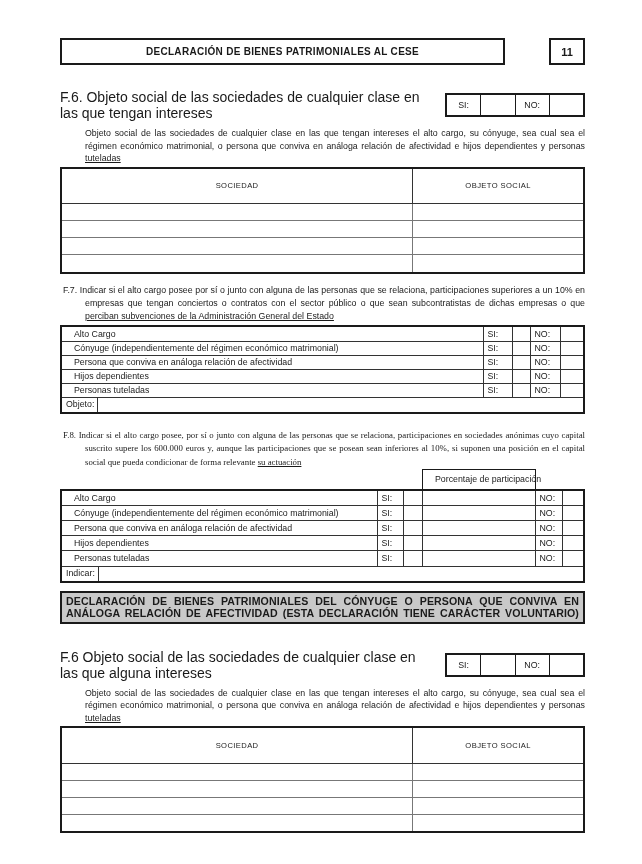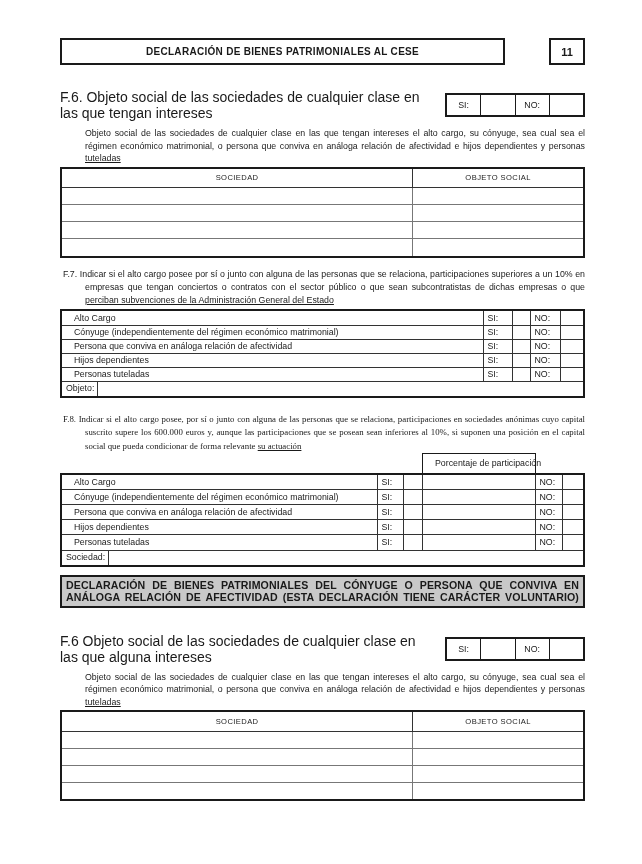--- a/index.html
+++ b/index.html
@@ -45,21 +45,21 @@
   
   .tbl-wrap { border:2px solid #1a1a1a; background:#fff; }
   table { border-collapse:collapse; width:100%; table-layout:fixed; }
   td,th { border:1px solid #555; overflow:hidden; }
   td:first-child, th:first-child { border-left:none; }
   td:last-child, th:last-child { border-right:none; }
   tr:first-child th, tr:first-child td { border-top:none; }
   tr:last-child td { border-bottom:none; }
 
   
-  .soc-table th { height:19px; font-size:7.6px; font-weight:normal; letter-spacing:.4px; border-color:#333; }
+  .soc-table th { height:35px; font-size:7.6px; font-weight:normal; letter-spacing:.4px; border-color:#333; }
   .soc-table td { height:17px; border-color:#777; }
   .soc-wrap { margin-bottom:10px; }
 
   
   .grid td { height:14px; font-size:8.8px; border-color:#333; }
   .grid td.lbl { padding-left:12px; }
   .grid td.sn  { padding-left:4px; }
   .f8 .grid td { height:15px; }
   .footer-row { display:flex; border-top:1px solid #333; height:15px; font-size:8.8px; }
   .footer-label { padding:1px 3px 0 4px; border-right:1px solid #333; flex:none; }
@@ -250,21 +250,21 @@
           <td class="lbl">Personas tuteladas</td>
           <td class="sn">SI:</td>
           <td></td>
           <td></td>
           <td class="sn">NO:</td>
           <td></td>
         </tr>
       </tbody>
         </table>
       <div class="footer-row">
-        <div class="footer-label">Sociedad:</div>
+        <div class="footer-label">Indicar:</div>
         <div class="footer-input"></div>
       </div>
     </div>
   </div>
 
   <div class="banner">DECLARACIÓN DE BIENES PATRIMONIALES DEL CÓNYUGE O PERSONA QUE CONVIVA EN ANÁLOGA RELACIÓN DE AFECTIVIDAD (ESTA DECLARACIÓN TIENE CARÁCTER VOLUNTARIO)</div>
 
   <div class="qrow mt6">
     <div class="qtext">F.6 Objeto social de las sociedades de cualquier clase en las que alguna intereses</div>
     <div class="sino">

